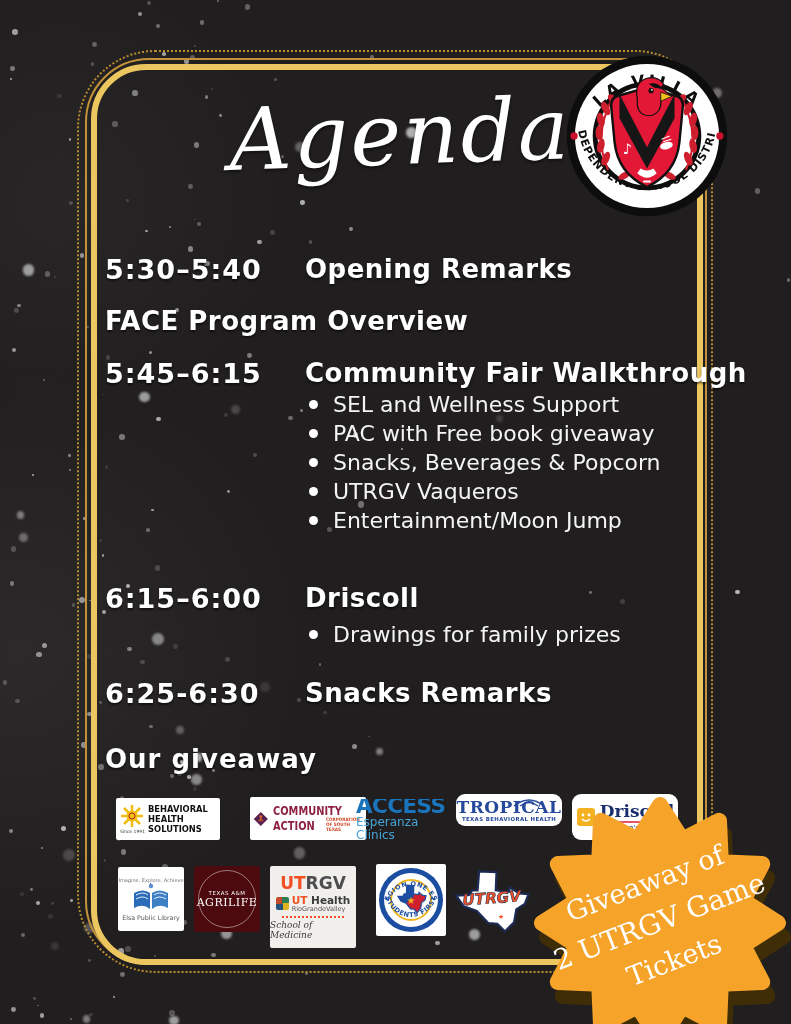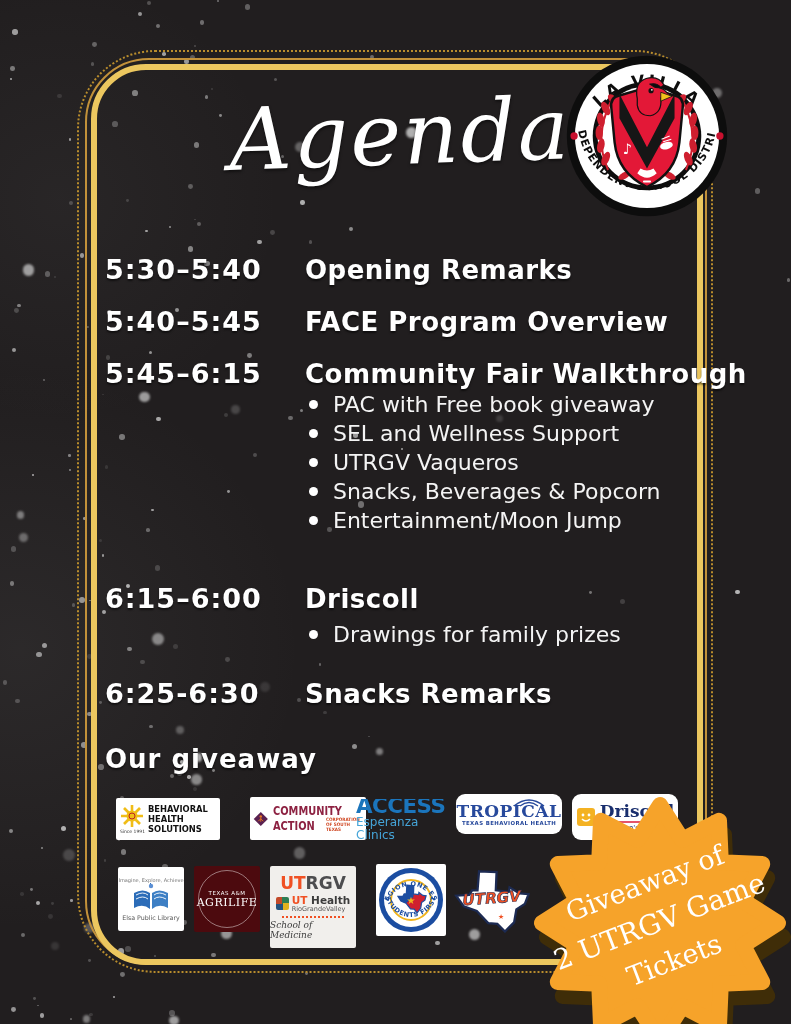--- a/index.html
+++ b/index.html
@@ -13,41 +13,41 @@
   
   .frame{position:absolute;pointer-events:none;}
   .frame-dotted{left:77px;top:50px;width:632px;height:919px;border:2px dotted #b98d2d;border-radius:78px;}
   .frame-thin{left:85px;top:58px;width:618px;height:903px;border:2px solid #c2913a;border-radius:64px;}
   .frame-thick{left:91px;top:64px;width:600px;height:889px;border:6px solid #ecc75f;border-radius:55px;}
   
   .title{position:absolute;left:225px;top:84px;width:350px;text-align:center;
     font-family:"DejaVu Serif","Liberation Serif",serif;font-style:italic;font-size:86px;
     letter-spacing:2px;transform:rotate(-2deg);text-shadow:0 2px 3px rgba(0,0,0,.5);}
   
-  .sched-row{position:absolute;left:105px;display:flex;align-items:flex-end;}
+  .sched-row{position:absolute;left:105px;display:flex;align-items:flex-start;}
   .sched-time{width:200px;font-size:27px;font-weight:700;letter-spacing:1px;text-shadow:0 2px 2px rgba(0,0,0,.55);}
   .sched-event{font-size:26px;font-weight:700;letter-spacing:.5px;white-space:nowrap;text-shadow:0 2px 2px rgba(0,0,0,.55);}
   .bullets{position:absolute;left:305px;margin:0;padding:0;list-style:none;}
   .bullets li{position:relative;padding-left:28px;height:29px;line-height:29px;font-size:22px;color:#f4f4f4;white-space:nowrap;}
   .bullets li::before{content:'';position:absolute;left:4px;top:10px;width:9px;height:9px;border-radius:50%;background:#fff;}
   .partners-heading{position:absolute;left:105px;top:744px;font-size:26px;font-weight:700;letter-spacing:1px;text-shadow:0 2px 2px rgba(0,0,0,.55);}
   
   .tile{position:absolute;display:flex;align-items:center;justify-content:center;overflow:hidden;}
   .tile.white{background:#fff;color:#222;}
   .bhs{left:116px;top:798px;width:100px;height:42px;border-radius:2px;gap:3px;padding:0 2px;}
   .bhs-txt{font-size:9.5px;font-weight:700;line-height:10px;color:#111;transform:scaleX(.88);transform-origin:left;letter-spacing:0;}
   .bhs-sun{display:flex;flex-direction:column;align-items:center;}
   .bhs-since{font-size:4.5px;color:#333;margin-top:1px;}
   .ca{left:250px;top:797px;width:110px;height:43px;border-radius:2px;gap:4px;padding:0 3px;}
   .ca-txt{font-size:12px;font-weight:700;line-height:12px;color:#8d2242;transform:scaleX(.82);transform-origin:left;white-space:nowrap;}
   .ca-sub{font-size:4.6px;font-weight:700;color:#cf4520;line-height:5px;transform:scaleX(.9);transform-origin:left;}
   .access{left:356px;top:799px;width:100px;height:40px;flex-direction:column;align-items:flex-start;justify-content:center;}
   .access-big{font-size:21px;font-weight:800;color:#1b75bc;line-height:20px;letter-spacing:-.5px;transform:scaleX(1.02);transform-origin:left;}
   .access-sub{font-size:12px;color:#45a5d9;line-height:13px;}
-  .tropical{left:456px;top:794px;width:106px;height:40px;border-radius:9px;flex-direction:column;justify-content:center;}
+  .tropical{left:456px;top:794px;width:106px;height:32px;border-radius:9px;flex-direction:column;justify-content:center;}
   .trop-big{font-family:"DejaVu Serif",serif;font-size:17px;font-weight:700;color:#27499c;letter-spacing:.5px;line-height:16px;}
   .trop-sub{font-size:5.4px;font-weight:700;color:#27499c;letter-spacing:.4px;margin-top:1px;}
   .trop-arcs{position:absolute;top:4px;right:16px;}
   .driscoll{left:572px;top:794px;width:106px;height:46px;border-radius:9px;gap:4px;}
   .dris-txt{display:flex;flex-direction:column;align-items:center;}
   .dris-big{font-family:"DejaVu Serif",serif;font-size:17px;font-weight:700;color:#1a2f6e;line-height:17px;border-bottom:2px solid #e4546a;padding-bottom:1px;}
   .dris-sub{font-size:7px;color:#1a2f6e;margin-top:1px;}
   .elsa{left:118px;top:867px;width:66px;height:64px;border-radius:2px;flex-direction:column;}
   .elsa-arc{font-size:5px;color:#777;}
   .elsa-label{font-size:6.3px;color:#555;margin-top:1px;}
@@ -322,32 +322,31 @@
       <path d="M88 146 Q100 157 112 146 L108 140 Q100 145 92 140 Z"></path>
       <rect x="95" y="155" width="10" height="2.4" rx="1.2"></rect>
     </g>
   </svg>
 
   <div class="sched-row" style="top:254px">
     <div class="sched-time">5:30–5:40</div>
     <div class="sched-event">Opening Remarks</div>
   </div>
   <div class="sched-row" style="top:306px">
-    <div class="sched-time">5:40–5:45</div>
     <div class="sched-event">FACE Program Overview</div>
   </div>
   <div class="sched-row" style="top:358px">
     <div class="sched-time">5:45–6:15</div>
     <div class="sched-event">Community Fair Walkthrough</div>
   </div>
   <ul class="bullets" style="top:390px">
+    <li><span>SEL and Wellness Support</span></li>
     <li><span>PAC with Free book giveaway</span></li>
-    <li><span>SEL and Wellness Support</span></li>
+    <li><span>Snacks, Beverages &amp; Popcorn</span></li>
     <li><span>UTRGV Vaqueros</span></li>
-    <li><span>Snacks, Beverages &amp; Popcorn</span></li>
     <li><span>Entertainment/Moon Jump</span></li>
   </ul>
   <div class="sched-row" style="top:583px">
     <div class="sched-time">6:15–6:00</div>
     <div class="sched-event">Driscoll</div>
   </div>
   <ul class="bullets" style="top:620px">
     <li><span>Drawings for family prizes</span></li>
   </ul>
   <div class="sched-row" style="top:678px">

